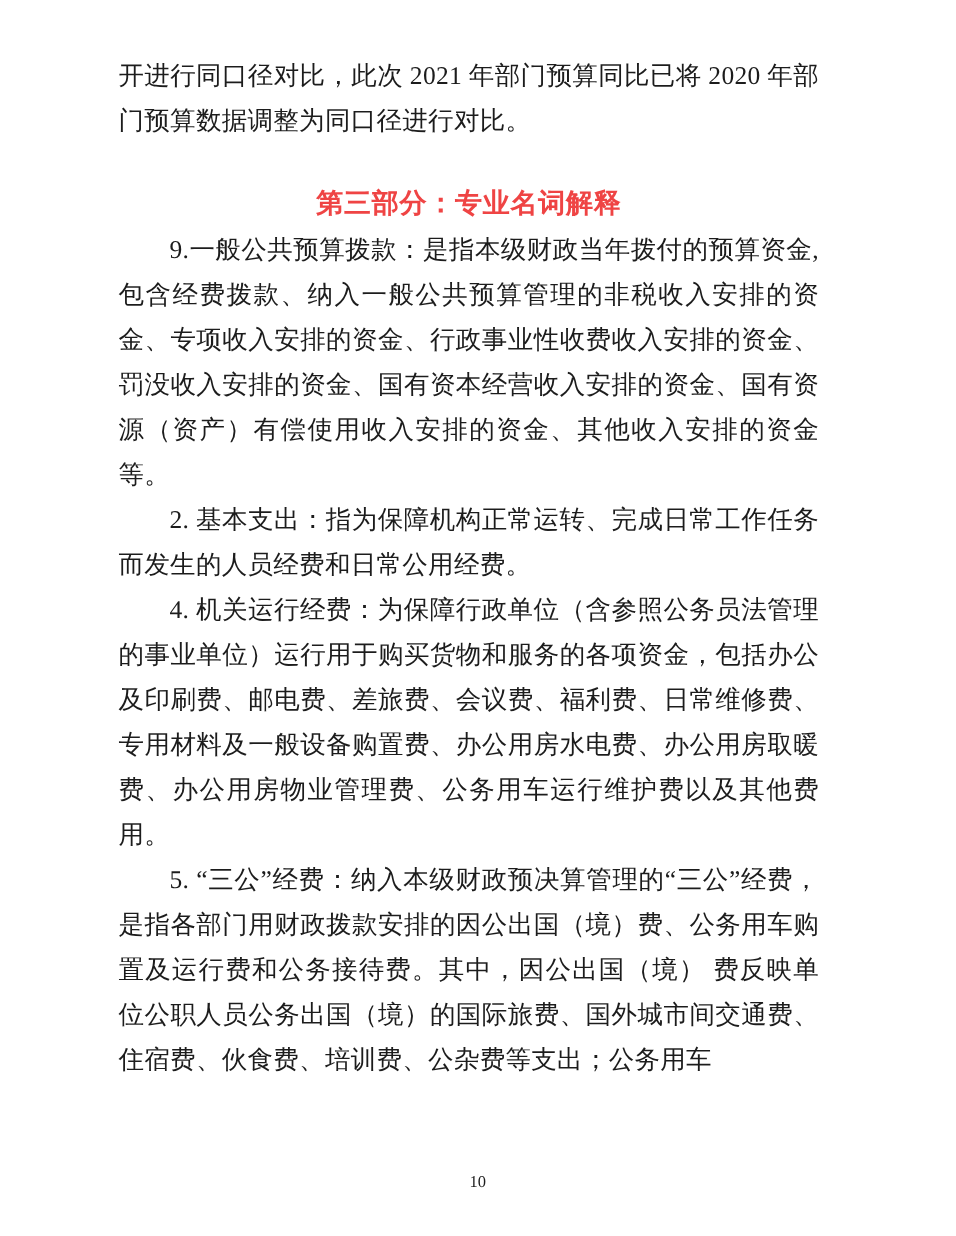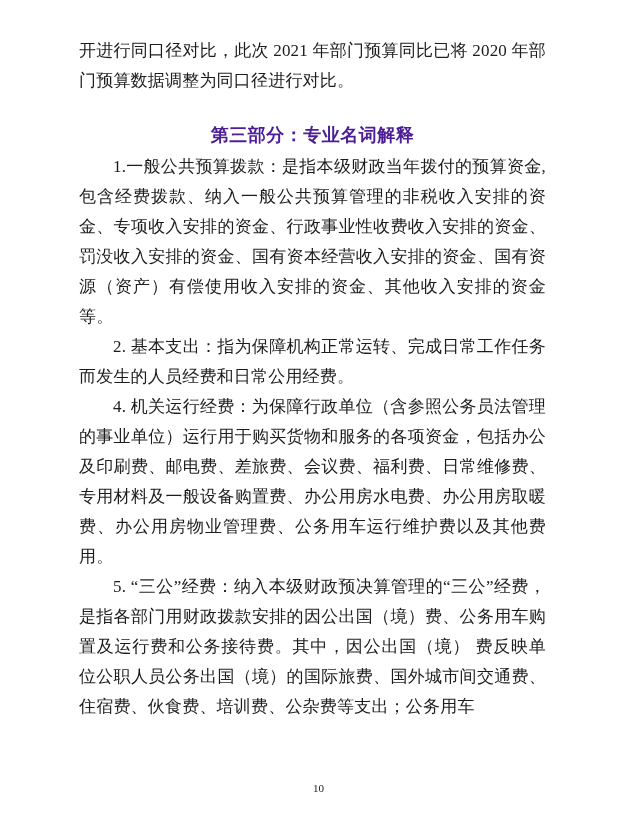--- a/index.html
+++ b/index.html
@@ -35,21 +35,21 @@
   .intro {
     text-indent: 0;
   }
   .heading {
     margin: 26px 0 4px 0;
     font-family: "Liberation Sans", "DejaVu Sans", sans-serif;
     font-weight: bold;
     font-size: 18px;
     line-height: 26px;
     text-align: center;
-    color: #4c1d95;
+    color: #ef4444;
     letter-spacing: 0.5px;
   }
   .term {
     text-indent: 2em;
   }
   .footer {
     position: absolute;
     top: 781px;
     left: 0;
     width: 100%;
@@ -60,19 +60,19 @@
     font-family: "Liberation Serif", "DejaVu Serif", serif;
   }
 </style>
 </head>
 <body>
 
 <div class="page">
   <div class="content">
     <p class="body-text intro">开进行同口径对比，此次 2021 年部门预算同比已将 2020 年部门预算数据调整为同口径进行对比。</p>
     <h2 class="heading">第三部分：专业名词解释</h2>
-    <p class="body-text term">1.一般公共预算拨款：是指本级财政当年拨付的预算资金,包含经费拨款、纳入一般公共预算管理的非税收入安排的资金、专项收入安排的资金、行政事业性收费收入安排的资金、罚没收入安排的资金、国有资本经营收入安排的资金、国有资源（资产）有偿使用收入安排的资金、其他收入安排的资金等。</p>
+    <p class="body-text term">9.一般公共预算拨款：是指本级财政当年拨付的预算资金,包含经费拨款、纳入一般公共预算管理的非税收入安排的资金、专项收入安排的资金、行政事业性收费收入安排的资金、罚没收入安排的资金、国有资本经营收入安排的资金、国有资源（资产）有偿使用收入安排的资金、其他收入安排的资金等。</p>
     <p class="body-text term">2. 基本支出：指为保障机构正常运转、完成日常工作任务而发生的人员经费和日常公用经费。</p>
     <p class="body-text term">4. 机关运行经费：为保障行政单位（含参照公务员法管理的事业单位）运行用于购买货物和服务的各项资金，包括办公及印刷费、邮电费、差旅费、会议费、福利费、日常维修费、专用材料及一般设备购置费、办公用房水电费、办公用房取暖费、办公用房物业管理费、公务用车运行维护费以及其他费用。</p>
     <p class="body-text term">5. “三公”经费：纳入本级财政预决算管理的“三公”经费，是指各部门用财政拨款安排的因公出国（境）费、公务用车购置及运行费和公务接待费。其中，因公出国（境） 费反映单位公职人员公务出国（境）的国际旅费、国外城市间交通费、住宿费、伙食费、培训费、公杂费等支出；公务用车</p>
   </div>
   <div class="footer">10</div>
 </div>
 
 </body></html>

